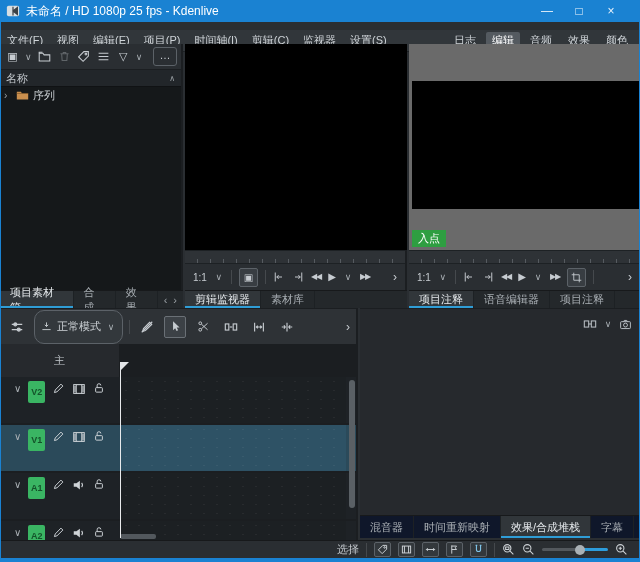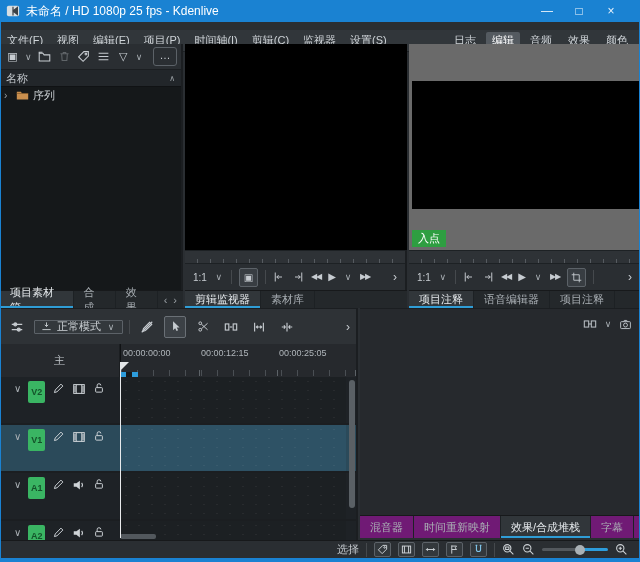--- a/index.html
+++ b/index.html
@@ -66,31 +66,31 @@
   .mon-sep{width:1px;height:14px;background:#45494d;}
   .mon-glyph{font-size:10px;line-height:1;}
   .mon-glyph.small{font-size:8px;letter-spacing:-1px;}
   .mon-btn-boxed{display:flex;align-items:center;justify-content:center;width:19px;height:19px;
                  border:1px solid #5c6268;border-radius:2px;background:#383d42;}
   .mon-expand{margin-left:auto;color:#c6cbd0;font-size:12px;}
 
   
   #tl-toolbar{left:0;top:308px;width:358px;height:36px;background:#2e3236;border-top:1px solid #1b1e21;
               border-right:2px solid #1b1e21;display:flex;align-items:center;padding:0 6px;gap:6px;}
-  #mode-dropdown{display:flex;align-items:center;gap:5px;height:14px;border:1px solid #5c6268;border-radius:1px;
+  #mode-dropdown{display:flex;align-items:center;gap:5px;height:34px;border:1px solid #5c6268;border-radius:10px;
                  padding:0 6px;font-size:11px;color:#ced3d7;background:#33383c;}
   .tool-btn{display:flex;align-items:center;justify-content:center;width:22px;height:22px;color:#c6cbd0;}
   .tool-btn.selected{background:#3c4146;border:1px solid #6a7076;border-radius:2px;}
   #tl-expand{margin-left:auto;font-size:12px;color:#c6cbd0;}
 
   
   #effect-panel{left:360px;top:308px;width:280px;height:207px;background:#26292d;border-top:1px solid #1b1e21;}
   #effect-header{position:absolute;top:8px;right:8px;display:flex;align-items:center;gap:6px;color:#b9bfc4;}
   #effect-tabs{left:360px;top:515px;width:280px;height:23px;}
-  #effect-tabs .tabbar{height:23px;background:#701a75;}
+  #effect-tabs .tabbar{height:23px;background:#0f172a;}
 
   
   #timeline{left:0;top:344px;width:358px;height:196px;background:#1b1e21;border-right:2px solid #1b1e21;overflow:hidden;}
   #tl-head-col{position:absolute;left:0;top:0;width:119px;height:33px;background:#26292d;
                display:flex;align-items:center;justify-content:center;font-size:11px;color:#c2c7cc;}
   #tl-ruler{position:absolute;left:120px;top:0;width:238px;height:33px;background:#26292d;overflow:hidden;
             border-left:1px solid #101214;}
   .tc{position:absolute;top:4px;font-size:9px;color:#b0b6bb;white-space:nowrap;}
   #tl-ruler .ticks{position:absolute;left:0;bottom:1px;width:100%;height:6px;
       background-image:repeating-linear-gradient(90deg,#4a4f54 0 1px,transparent 1px 16px),
@@ -382,28 +382,20 @@
       <span class="tab">时间重新映射</span>
       <span class="tab active">效果/合成堆栈</span>
       <span class="tab">字幕</span>
     </div>
   </div>
 
   <div id="timeline" class="abs">
     <div id="tl-head-col">
       <span>主</span>
     </div>
-    <div id="tl-ruler">
-      <span class="tc" style="left:2px">00:00:00:00</span>
-      <span class="tc" style="left:80px">00:00:12:15</span>
-      <span class="tc" style="left:158px">00:00:25:05</span>
-      <span class="tc" style="left:236px">00:</span>
-      <span class="ticks"></span>
-      <span id="zone-bar"></span>
-    </div>
 
     <div class="track-row video" style="top:33px;height:46px;">
       <div class="track-head">
         <span class="track-chevron">∨</span>
         <span class="track-badge">V2</span>
         <span class="track-icon">
             <svg class="ic" width="13" height="13" viewBox="0 0 16 16" fill="none" stroke="currentColor" stroke-width="1.2">
               <path d="M3 13l1-3.2L11 2.6 13.4 5 6.2 12z"></path>
             </svg>
           </span>

